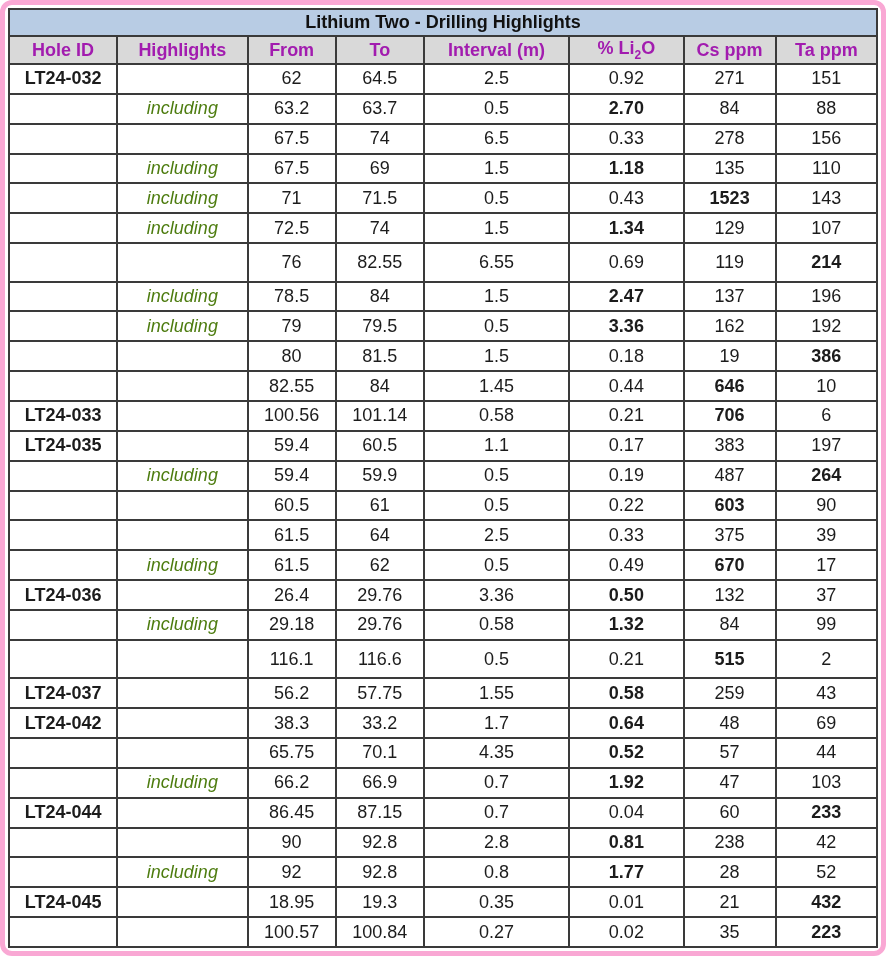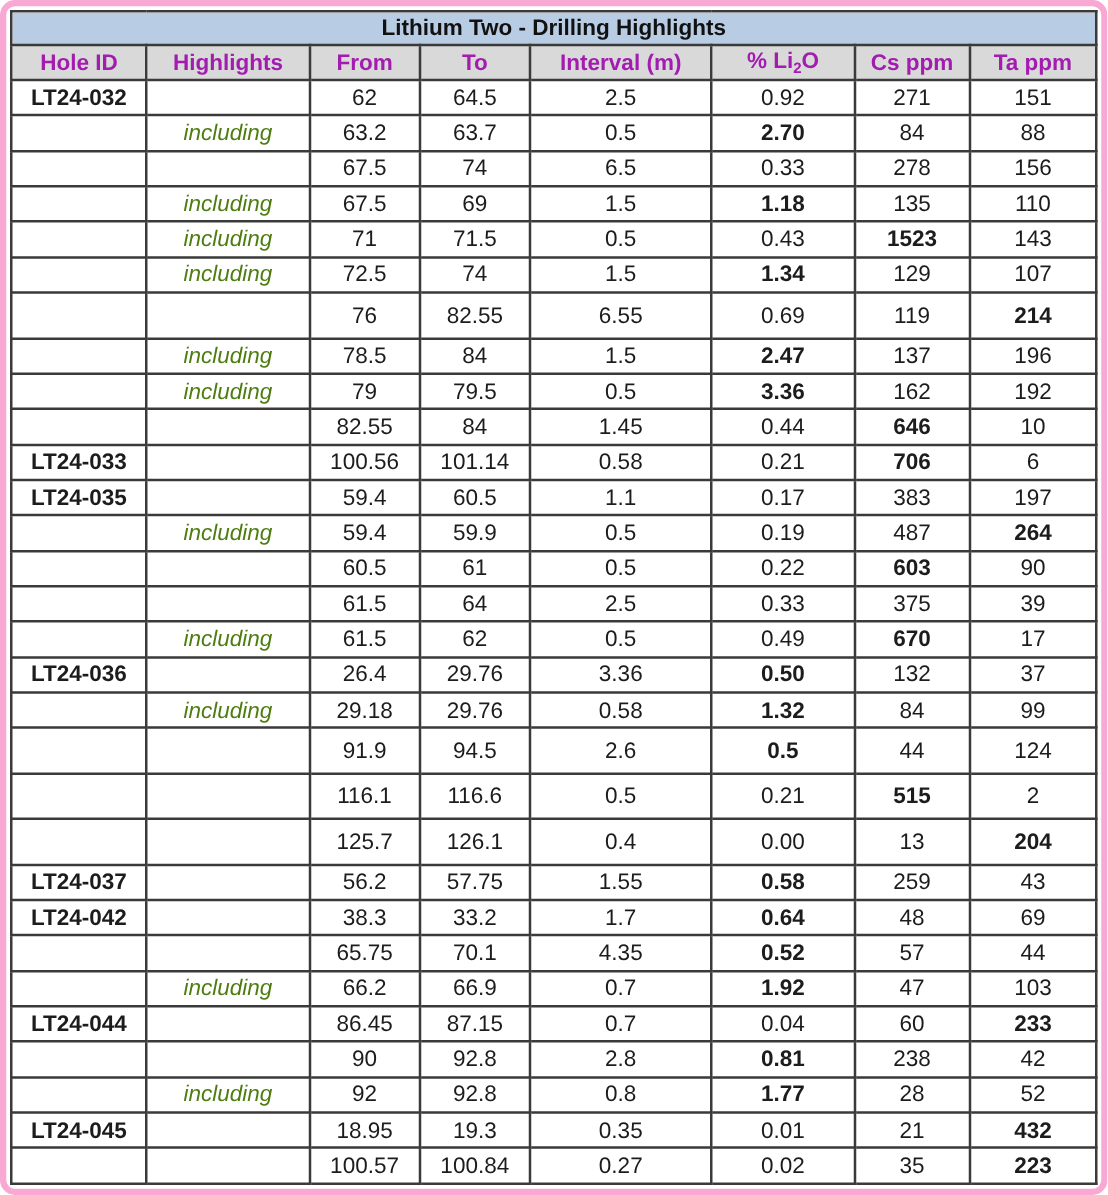--- a/index.html
+++ b/index.html
@@ -165,20 +165,30 @@
           <td>79</td>
           <td>79.5</td>
           <td>0.5</td>
           <td class="b">3.36</td>
           <td>162</td>
           <td>192</td>
         </tr>
         <tr>
           <td class="hole"></td>
           <td class="hl"></td>
+          <td>80</td>
+          <td>81.5</td>
+          <td>1.5</td>
+          <td>0.18</td>
+          <td>19</td>
+          <td class="b">386</td>
+        </tr>
+        <tr>
+          <td class="hole"></td>
+          <td class="hl"></td>
           <td>82.55</td>
           <td>84</td>
           <td>1.45</td>
           <td>0.44</td>
           <td class="b">646</td>
           <td>10</td>
         </tr>
         <tr>
           <td class="hole">LT24-033</td>
           <td class="hl"></td>
@@ -255,46 +265,26 @@
           <td>29.18</td>
           <td>29.76</td>
           <td>0.58</td>
           <td class="b">1.32</td>
           <td>84</td>
           <td>99</td>
         </tr>
         <tr class="tall">
           <td class="hole"></td>
           <td class="hl"></td>
-          <td>91.9</td>
-          <td>94.5</td>
-          <td>2.6</td>
-          <td class="b">0.5</td>
-          <td>44</td>
-          <td>124</td>
-        </tr>
-        <tr class="tall">
-          <td class="hole"></td>
-          <td class="hl"></td>
           <td>116.1</td>
           <td>116.6</td>
           <td>0.5</td>
           <td>0.21</td>
           <td class="b">515</td>
           <td>2</td>
-        </tr>
-        <tr class="tall">
-          <td class="hole"></td>
-          <td class="hl"></td>
-          <td>125.7</td>
-          <td>126.1</td>
-          <td>0.4</td>
-          <td>0.00</td>
-          <td>13</td>
-          <td class="b">204</td>
         </tr>
         <tr>
           <td class="hole">LT24-037</td>
           <td class="hl"></td>
           <td>56.2</td>
           <td>57.75</td>
           <td>1.55</td>
           <td class="b">0.58</td>
           <td>259</td>
           <td>43</td>

